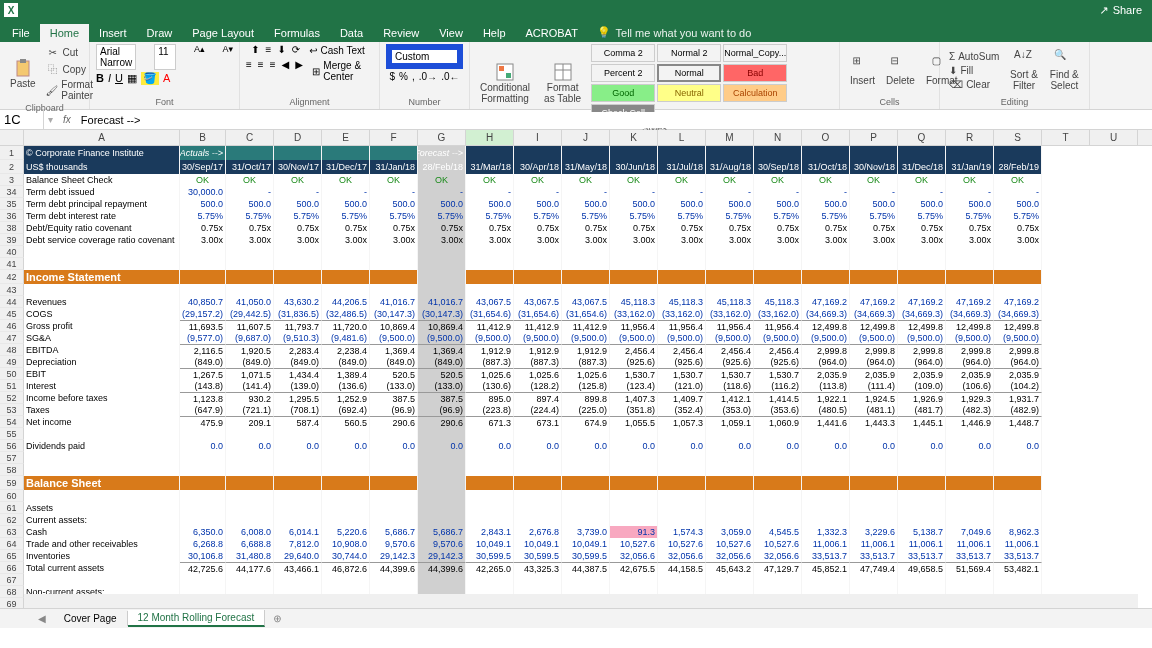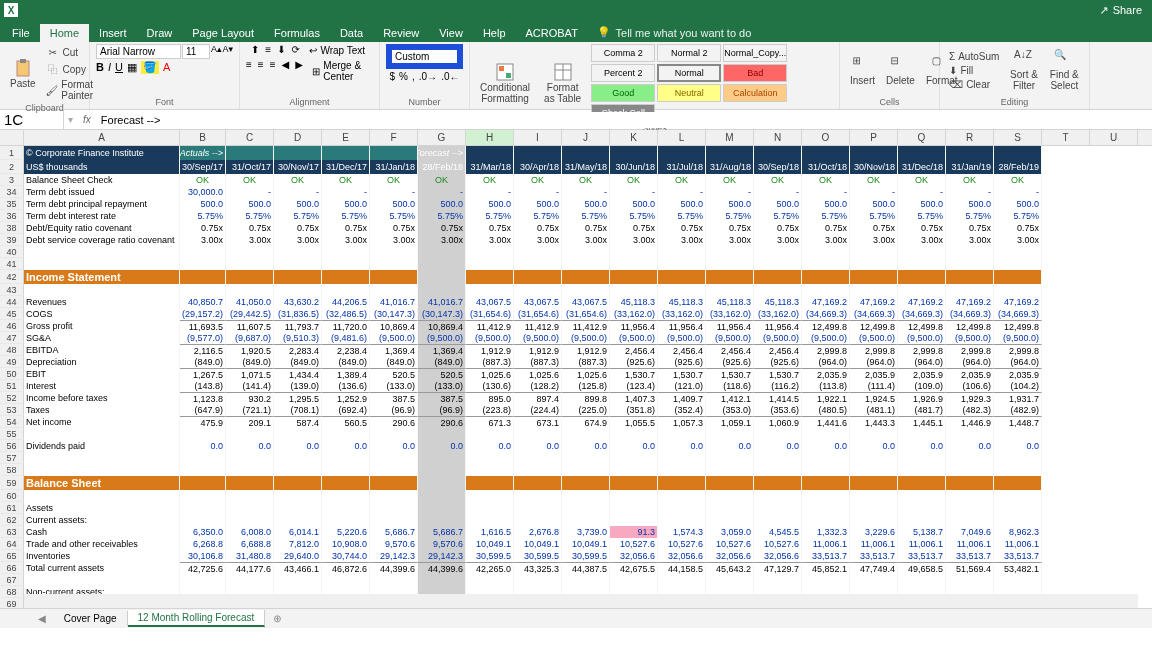--- a/index.html
+++ b/index.html
@@ -28,21 +28,21 @@
 
 .font-sel { border:1px solid #ccc; background:#fff; padding:1px 3px; font-size:10px; }
 .size-sel { border:1px solid #ccc; background:#fff; padding:1px 3px; font-size:10px; width:28px; }
 .dropdown-sel { border:6px solid #1d4ed8; background:#fff; padding:1px 3px; font-size:10px; }
 
 .styles-gallery { display:flex; gap:2px; flex-wrap:wrap; width:280px; }
 .style-cell { width:64px; height:18px; border:1px solid #ccc; font-size:9px; display:flex; align-items:center; justify-content:center; }
 
 
 .formula-bar { height: 20px; display:flex; align-items:center; border-bottom:1px solid #d4d4d4; background:#fff; }
-.name-box { width:64px; border-right:1px solid #d4d4d4; padding:2px 4px; font-size:15px; }
+.name-box { width:44px; border-right:1px solid #d4d4d4; padding:2px 4px; font-size:13px; }
 .fx { padding:0 6px; font-style:italic; color:#666; }
 .formula-input { flex:1; padding:2px 4px; font-size:11px; border:none; }
 
 
 .grid-wrap { position:relative; height: 498px; overflow:hidden; background:#fff; }
 .col-headers { display:flex; height:16px; background:#f0f0f0; border-bottom:1px solid #d4d4d4; position:sticky; top:0; }
 .col-headers .ch { border-right:1px solid #d4d4d4; text-align:center; font-size:10px; color:#444; display:flex; align-items:center; justify-content:center; }
 .ch.active { background:#d2f0d2; }
 .row-h { width:24px; background:#f0f0f0; border-right:1px solid #d4d4d4; border-bottom:1px solid #e8e8e8; text-align:center; font-size:9px; color:#444; display:flex; align-items:center; justify-content:center; }
 .data-row { display:flex; height:12px; }
@@ -124,21 +124,21 @@
             <span class="rb-icon">🖌</span>
             <span>Format Painter</span>
           </div>
       </div>
     </div>
     <div class="ribbon-group-label">Clipboard</div>
   </div>
 
   <div class="ribbon-group" style="width:150px">
     <div class="ribbon-top" style="flex-direction:column; align-items:stretch; gap:2px;">
-      <div style="display:flex; gap:1px">
+      <div style="display:flex; gap:18px">
         <div class="font-sel" style="flex:1">Arial Narrow</div>
         <div class="size-sel">11</div>
         <span style="font-size:9px">A▴</span>
         <span style="font-size:9px">A▾</span>
       </div>
       <div style="display:flex; gap:4px; font-size:11px">
         <b>B</b>
         <i>I</i>
         <u>U</u>
         <span>▦</span>
@@ -151,21 +151,21 @@
 
   <div class="ribbon-group" style="width:140px">
     <div class="ribbon-top" style="flex-direction:column;gap:2px;align-items:stretch">
       <div style="display:flex;gap:6px;justify-content:center">
         <span>⬆</span>
           <span>≡</span>
           <span>⬇</span>
         <span>⟳</span>
         <div class="rb-btn">
             <span>↩</span>
-            <span>Wrap Text</span>
+            <span>Cash Text</span>
           </div>
       </div>
       <div style="display:flex;gap:6px;justify-content:center">
         <span>≡</span>
           <span>≡</span>
           <span>≡</span>
         <span>◀</span>
           <span>▶</span>
         <div class="rb-btn">
             <span>⊞</span>
@@ -992,21 +992,21 @@
       </div>
       <div class="data-row">
         <div class="row-h" style="height: 12px;">63</div>
         <div class="cell label-col">Cash</div>
         <div class="cell period-col first blue-v">6,350.0</div>
         <div class="cell period-col blue-v">6,008.0</div>
         <div class="cell period-col blue-v">6,014.1</div>
         <div class="cell period-col blue-v">5,220.6</div>
         <div class="cell period-col blue-v">5,686.7</div>
         <div class="cell period-col blue-v highlight-col">5,686.7</div>
-        <div class="cell period-col blue-v">1,616.5</div>
+        <div class="cell period-col blue-v">2,843.1</div>
         <div class="cell period-col blue-v">2,676.8</div>
         <div class="cell period-col blue-v">3,739.0</div>
         <div class="cell period-col blue-v pink-bg">91.3</div>
         <div class="cell period-col blue-v">1,574.3</div>
         <div class="cell period-col blue-v">3,059.0</div>
         <div class="cell period-col blue-v">4,545.5</div>
         <div class="cell period-col blue-v">1,332.3</div>
         <div class="cell period-col blue-v">3,229.6</div>
         <div class="cell period-col blue-v">5,138.7</div>
         <div class="cell period-col blue-v">7,049.6</div>

